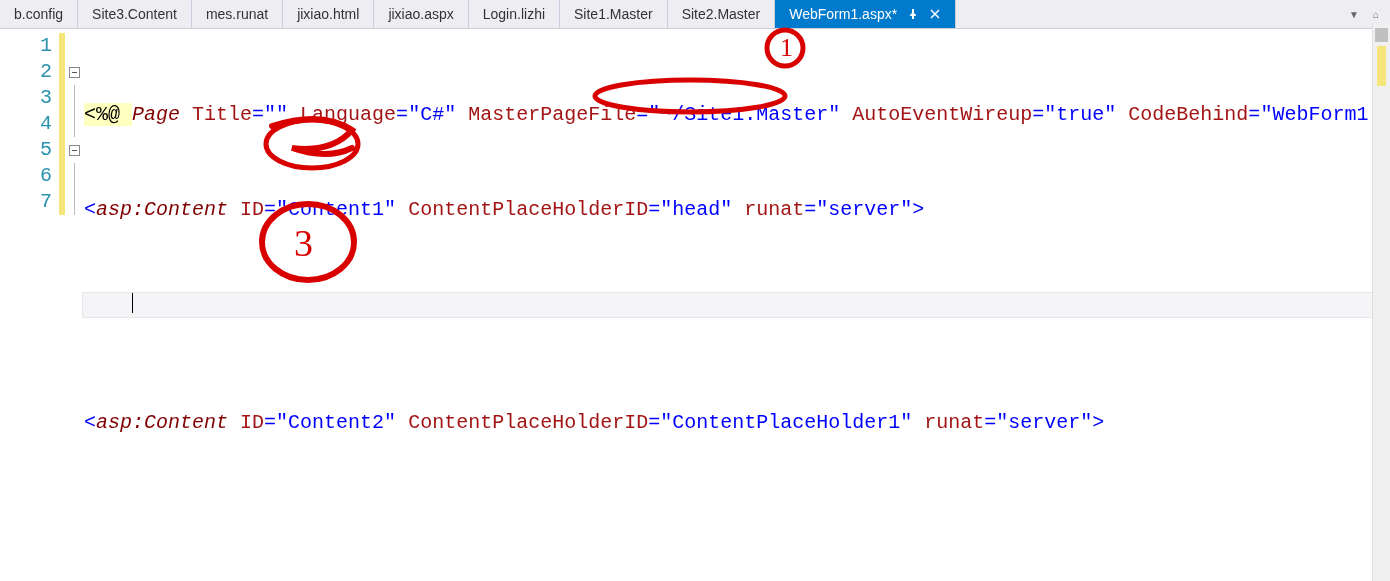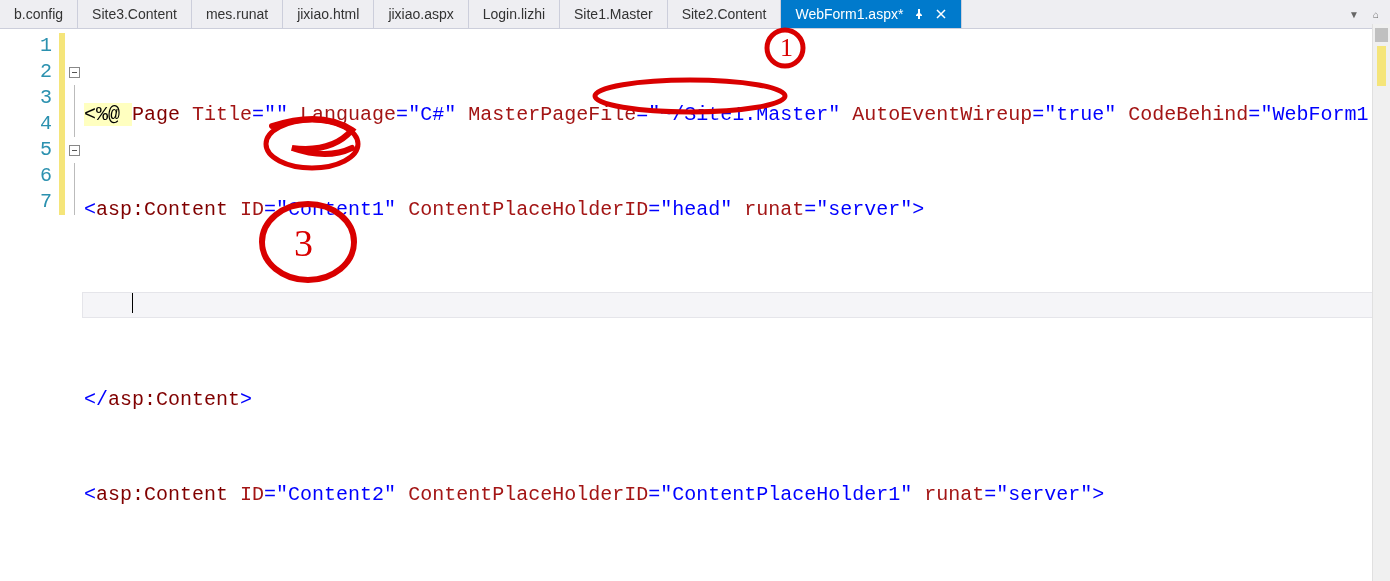--- a/index.html
+++ b/index.html
@@ -129,21 +129,21 @@
     line-height: 26px;
     padding-left: 2px;
   }
   .row.cursor-row {
     background: #f5f5f8;
     box-shadow: inset 0 0 0 1px #e5e5ea;
   }
   .bg-yellow { background: #ffffc0; }
   .c-blue { color: #0000ff; }
   .c-red  { color: #a31515; }
-  .c-maroon { color: #800000; }
+  .c-maroon { color: #800000; font-style: italic; }
   .c-black { color: #000; }
   .caret {
     display: inline-block;
     width: 1px; height: 20px;
     background: #000;
     vertical-align: middle;
     margin-bottom: 3px;
   }
   .scroll-right {
     position: absolute;
@@ -197,21 +197,21 @@
   <div class="tab">
       <span>jixiao.aspx</span>
     </div>
   <div class="tab">
       <span>Login.lizhi</span>
     </div>
   <div class="tab">
       <span>Site1.Master</span>
     </div>
   <div class="tab">
-      <span>Site2.Content</span>
+      <span>Site2.Master</span>
     </div>
   <div class="tab active">
     <span>WebForm1.aspx*</span>
     <span class="pin">
       <svg width="10" height="10" viewBox="0 0 10 10">
           <path d="M4 0h2v4l2 2v1H6v3H4V7H2V6l2-2z" fill="#fff"></path>
         </svg>
     </span>
     <span class="close">
       <svg width="10" height="10" viewBox="0 0 10 10">
@@ -266,21 +266,20 @@
       </div>
   </div>
   <div class="code">
     
     <div class="row"><span class="bg-yellow c-black">&lt;%@ </span><span class="c-maroon">Page </span><span class="c-red">Title</span><span class="c-blue">=</span><span class="c-blue">""</span><span> </span><span class="c-red">Language</span><span class="c-blue">=</span><span class="c-blue">"C#"</span><span> </span><span class="c-red">MasterPageFile</span><span class="c-blue">=</span><span class="c-blue">"~/Site1.Master"</span><span> </span><span class="c-red">AutoEventWireup</span><span class="c-blue">=</span><span class="c-blue">"true"</span><span> </span><span class="c-red">CodeBehind</span><span class="c-blue">=</span><span class="c-blue">"WebForm1.aspx.cs"</span></div>
     
     <div class="row"><span class="c-blue">&lt;</span><span class="c-maroon">asp:Content </span><span class="c-red">ID</span><span class="c-blue">=</span><span class="c-blue">"Content1"</span><span> </span><span class="c-red">ContentPlaceHolderID</span><span class="c-blue">=</span><span class="c-blue">"head"</span><span> </span><span class="c-red">runat</span><span class="c-blue">=</span><span class="c-blue">"server"</span><span class="c-blue">&gt;</span></div>
     
     <div class="row cursor-row">    <span class="caret"></span></div>
     
-    <div class="row"><span class="c-blue">&lt;/</span><span class="c-maroon">asp:Content</span><span class="c-blue">&gt;</span></div>
     
     <div class="row"><span class="c-blue">&lt;</span><span class="c-maroon">asp:Content </span><span class="c-red">ID</span><span class="c-blue">=</span><span class="c-blue">"Content2"</span><span> </span><span class="c-red">ContentPlaceHolderID</span><span class="c-blue">=</span><span class="c-blue">"ContentPlaceHolder1"</span><span> </span><span class="c-red">runat</span><span class="c-blue">=</span><span class="c-blue">"server"</span><span class="c-blue">&gt;</span></div>
     
     <div class="row"></div>
     
     
   </div>
 </div>
 
 <div class="hsplit"></div>

